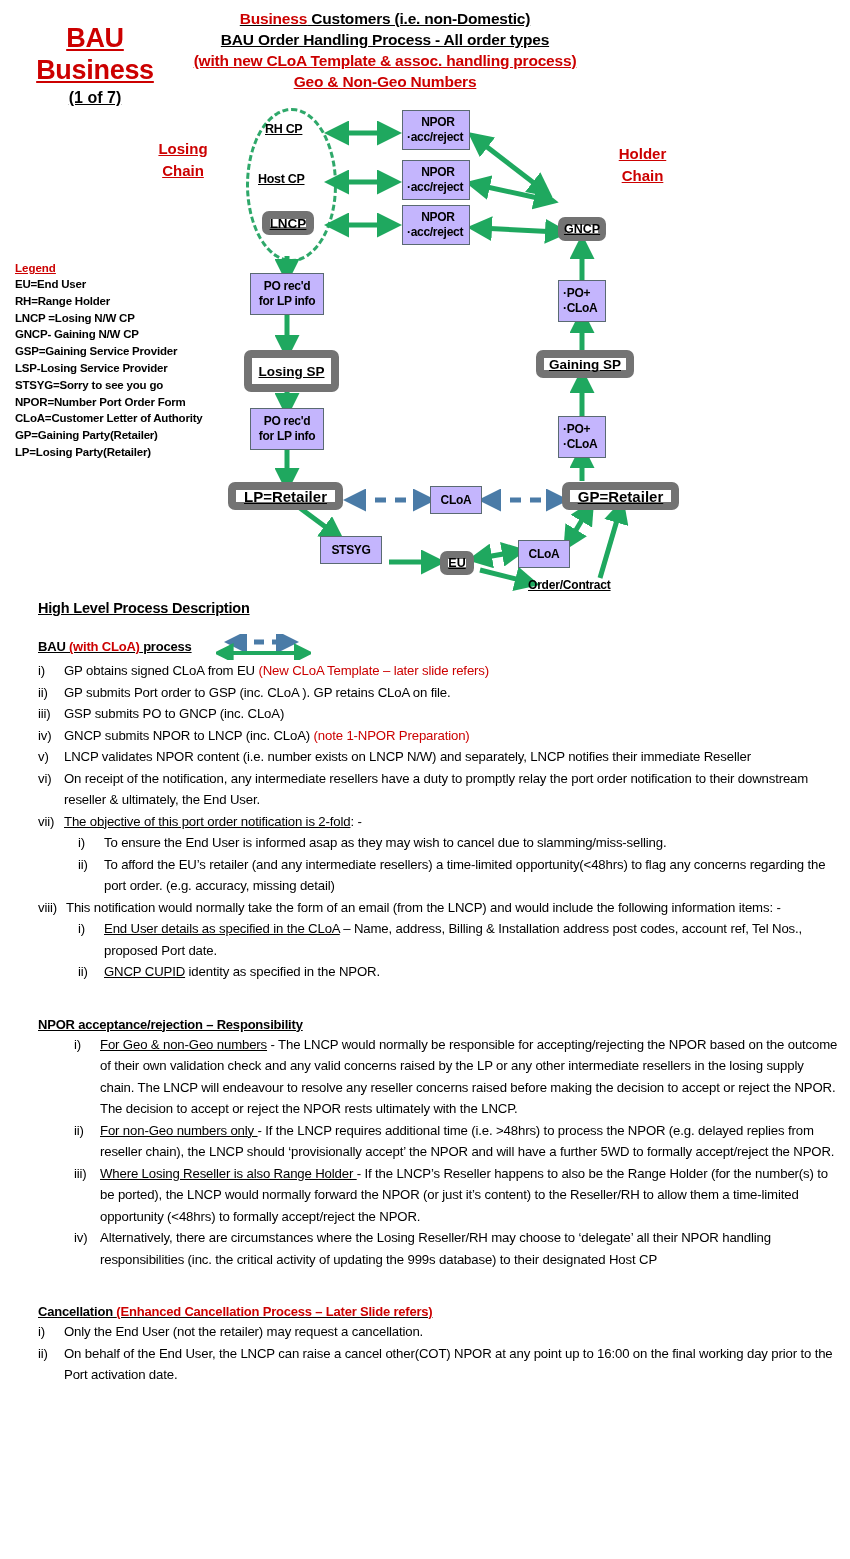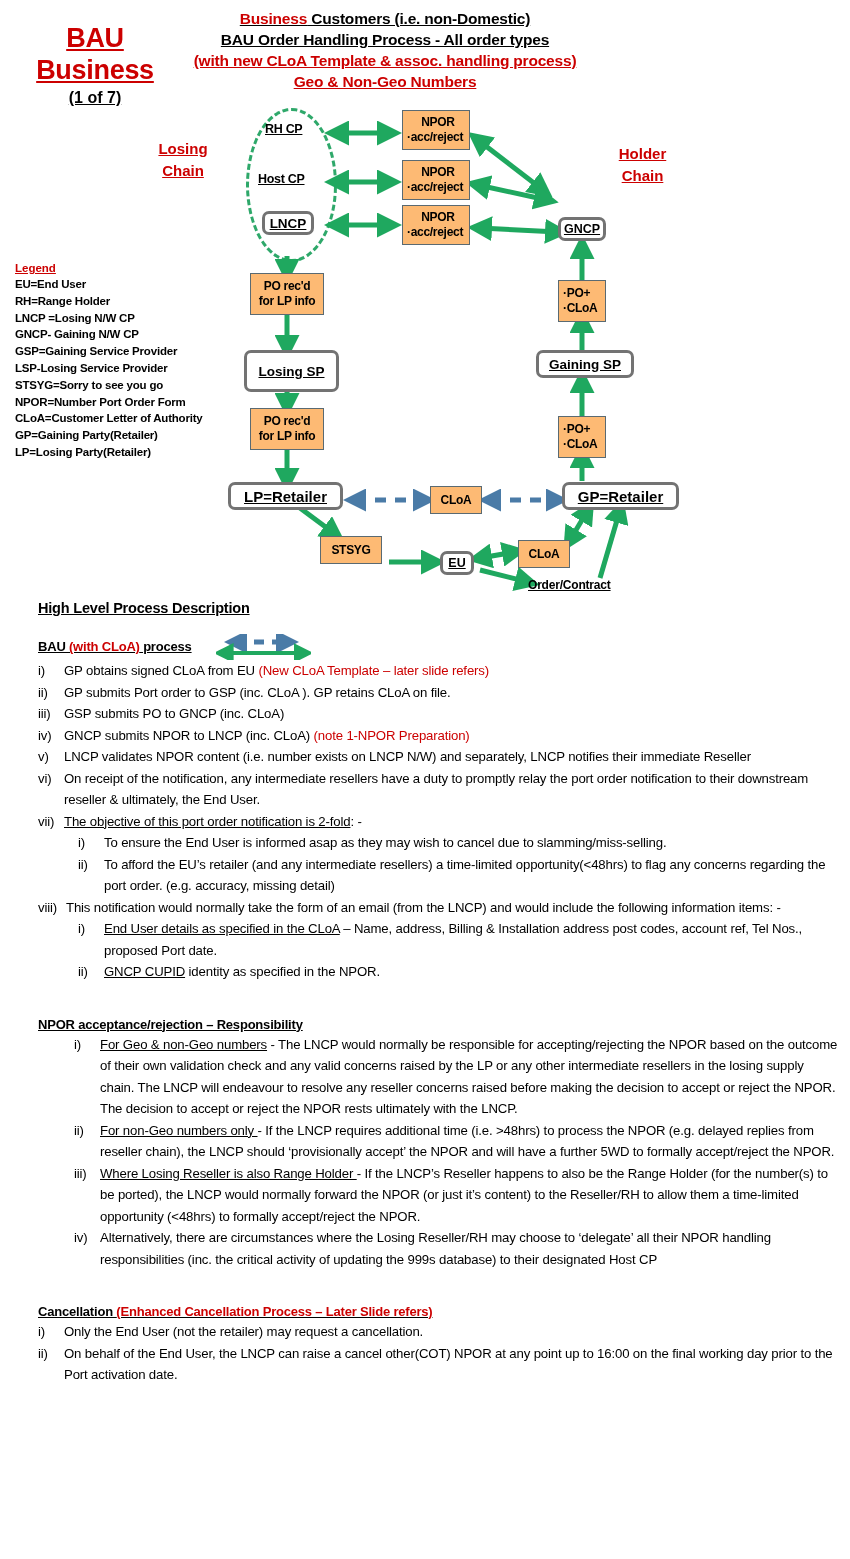--- a/index.html
+++ b/index.html
@@ -48,28 +48,28 @@
   
   .chain-label{
     color:#CC0000;font-weight:bold;font-size:15px;line-height:22px;
     text-decoration:underline;text-align:center;
   }
   #losing-chain{left:143px;top:138px;width:80px;}
   #gaining-chain{left:595px;top:143px;width:95px;}
 
   
   .nodebox{
-    box-sizing:border-box;border:1px solid #5a6a72;background:#fdba74;
+    box-sizing:border-box;border:1px solid #5a6a72;background:#c4b5fd;
     font-weight:bold;font-size:12px;line-height:15px;text-align:center;
     display:flex;flex-direction:column;align-items:center;justify-content:center;
     letter-spacing:-.3px;
   }
   .nodebox.lft{align-items:flex-start;padding-left:4px;text-align:left;}
   .roundbox{
-    box-sizing:border-box;border:3px solid #737373;border-radius:7px;background:#fff;
+    box-sizing:border-box;border:8px solid #737373;border-radius:7px;background:#fff;
     font-weight:bold;font-size:13.5px;text-align:center;color:#000;
     display:flex;align-items:center;justify-content:center;
   }
   .roundbox span{text-decoration:underline;}
   .plainlabel{
     font-weight:bold;font-size:12px;color:#000;text-decoration:underline;
     letter-spacing:-.2px;white-space:nowrap;
   }
   .celltext{font-weight:bold;font-size:12.5px;letter-spacing:-.3px;
     text-decoration:underline;}

